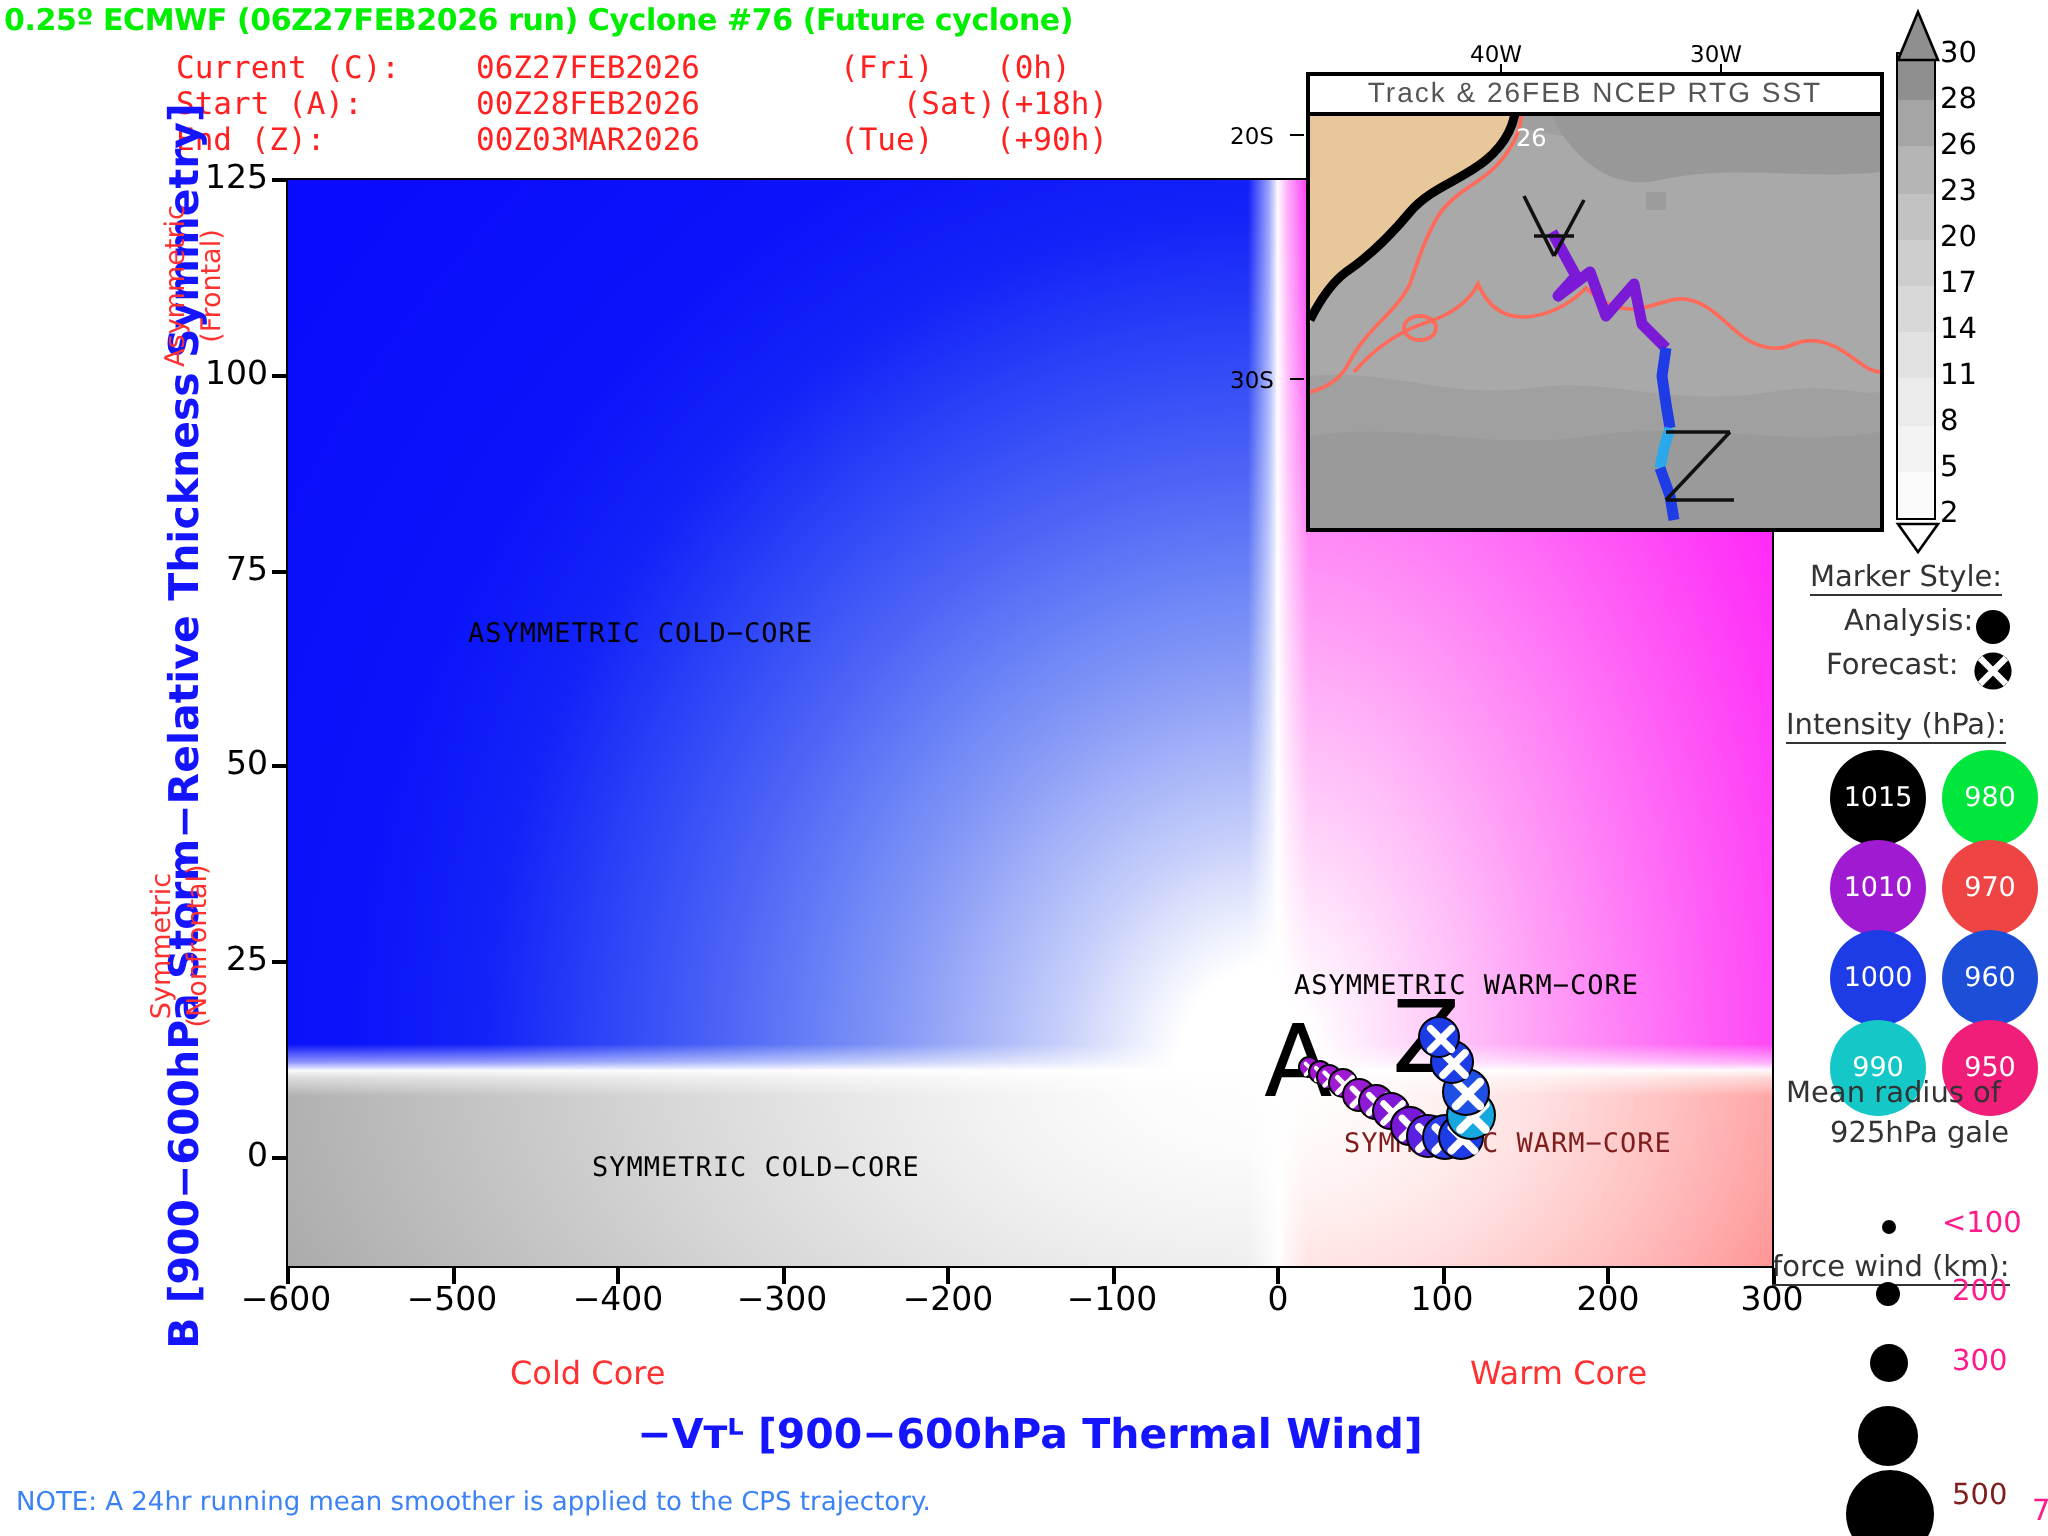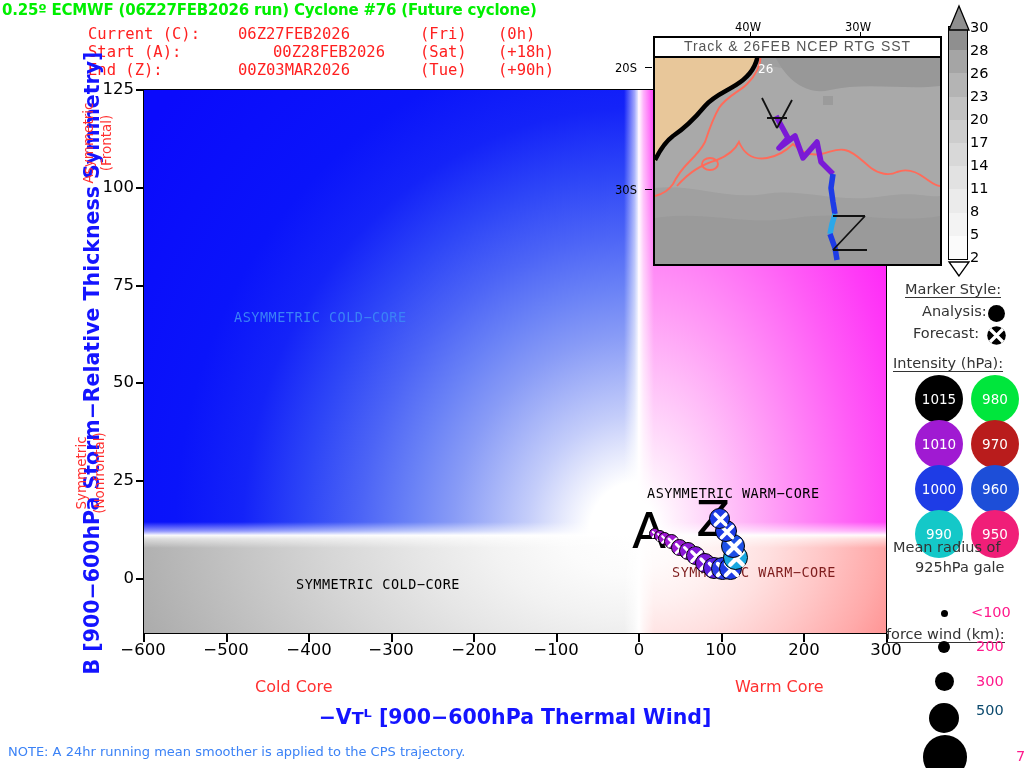--- a/index.html
+++ b/index.html
@@ -63,21 +63,21 @@
 </style>
 </head>
 <body>
 
 <div class="abs" id="main-title">0.25º ECMWF (06Z27FEB2026 run) Cyclone #76 (Future cyclone)</div>
 
 <div class="abs runline" style="left:88px;top:25px;">
   <span style="display:inline-block;width:150px;">Current (C):</span><span style="display:inline-block;width:182px;">06Z27FEB2026</span><span style="display:inline-block;width:78px;">(Fri)</span><span>(0h)</span>
 </div>
 <div class="abs runline" style="left:88px;top:43px;">
-  <span style="display:inline-block;width:150px;">Start (A):</span><span style="display:inline-block;width:182px;text-align:center;">00Z28FEB2026</span><span style="display:inline-block;width:78px;">(Sat)</span><span>(+18h)</span>
+  <span style="display:inline-block;width:150px;">Start (A):</span><span style="display:inline-block;width:182px;">00Z28FEB2026</span><span style="display:inline-block;width:78px;text-align:right;">(Sat)</span><span>(+18h)</span>
 </div>
 <div class="abs runline" style="left:88px;top:61px;">
   <span style="display:inline-block;width:150px;">End (Z):</span><span style="display:inline-block;width:182px;">00Z03MAR2026</span><span style="display:inline-block;width:78px;">(Tue)</span><span>(+90h)</span>
 </div>
 
 <div class="abs" id="ylabel">B [900−600hPa Storm−Relative Thickness Symmetry]</div>
 <div class="abs" id="xlabel">
   <span>−Vᴛᴸ [900−600hPa Thermal Wind]</span>
 </div>
 
@@ -213,21 +213,21 @@
         rgba(255,255,255,0) 100%);"></div>
   <div class="layer" style="
       left:480px;top:0;width:30px;height:545px;
       background:linear-gradient(to right,
         rgba(255,255,255,0) 0%,
         rgba(255,255,255,0.6) 35%,
         rgba(255,255,255,0.98) 50%,
         rgba(255,255,255,0.6) 65%,
         rgba(255,255,255,0) 100%);"></div>
 
-  <div class="qlabel" style="left:90px;top:219px;color:#3b82f6;">ASYMMETRIC COLD−CORE</div>
+  <div class="qlabel" style="left:90px;top:219px;color:#000000;">ASYMMETRIC COLD−CORE</div>
   <div class="qlabel" style="left:503px;top:395px;color:#000000;">ASYMMETRIC WARM−CORE</div>
   <div class="qlabel" style="left:152px;top:486px;color:#000000;">SYMMETRIC COLD−CORE</div>
   <div class="qlabel" style="left:528px;top:474px;color:#7f1d1d;">SYMMETRIC WARM−CORE</div>
 
   <div class="azl" style="left:488px;top:416px;font-size:50px;line-height:50px;">A</div>
   <div class="azl" style="left:552px;top:404px;font-size:50px;line-height:50px;">Z</div>
 
   <svg id="traj-line" width="744" height="545" style="position:absolute;left:0;top:0;">
       <polyline points="510.9,443.3 515.8,446.2 520.8,448.4 527.4,452.0 535.7,457.8 543.9,461.4 551.4,465.8 561.3,473.1 570.4,478.1 578.7,478.9 586.9,478.1 591.9,468.0 588.6,455.6 582.0,441.1 575.4,428.0" fill="none" stroke="#000" stroke-width="2"></polyline>
     </svg>
@@ -410,21 +410,21 @@
 
 <div class="bub" style="left: 915px; top: 375px; width: 48px; height: 48px; background: rgb(0, 0, 0);">
     <span>1015</span>
   </div>
 <div class="bub" style="left: 971px; top: 375px; width: 48px; height: 48px; background: rgb(0, 230, 60);">
     <span>980</span>
   </div>
 <div class="bub" style="left: 915px; top: 420px; width: 48px; height: 48px; background: rgb(160, 26, 210);">
     <span>1010</span>
   </div>
-<div class="bub" style="left: 971px; top: 420px; width: 48px; height: 48px; background: #b91c1c;">
+<div class="bub" style="left: 971px; top: 420px; width: 48px; height: 48px; background: #ef4444;">
     <span>970</span>
   </div>
 <div class="bub" style="left: 915px; top: 465px; width: 48px; height: 48px; background: rgb(30, 60, 230);">
     <span>1000</span>
   </div>
 <div class="bub" style="left: 971px; top: 465px; width: 48px; height: 48px; background: #1d4ed8;">
     <span>960</span>
   </div>
 <div class="bub" style="left: 915px; top: 510px; width: 48px; height: 48px; background: rgb(20, 200, 200);">
     <span>990</span>
@@ -440,18 +440,18 @@
 <div class="dot" style="left:941px;top:610px;width:7px;height:7px;"></div>
 <div class="abs sizelbl" style="left: 971px; top: 604px; color: rgb(255, 26, 140);">&lt;100</div>
 
 <div class="dot" style="left:938px;top:641px;width:12px;height:12px;"></div>
 <div class="abs sizelbl" style="left: 976px; top: 638px; color: rgb(255, 26, 140);">200</div>
 
 <div class="dot" style="left:935px;top:672px;width:19px;height:19px;"></div>
 <div class="abs sizelbl" style="left: 976px; top: 673px; color: rgb(255, 26, 140);">300</div>
 
 <div class="dot" style="left:929px;top:703px;width:30px;height:30px;"></div>
-<div class="abs sizelbl" style="left: 976px; top: 702px; color: #0c4a6e;">500</div>
+<div class="abs sizelbl" style="left: 976px; top: 740px; color: #7f1d1d;">500</div>
 
 <div class="dot" style="left:923px;top:735px;width:44px;height:44px;"></div>
 <div class="abs sizelbl" style="left: 1016px; top: 748px; color: rgb(255, 26, 140);">750</div>
 
 <div class="abs" id="note">NOTE:  A 24hr running mean smoother is applied to the CPS trajectory.</div>
 
 </body></html>

